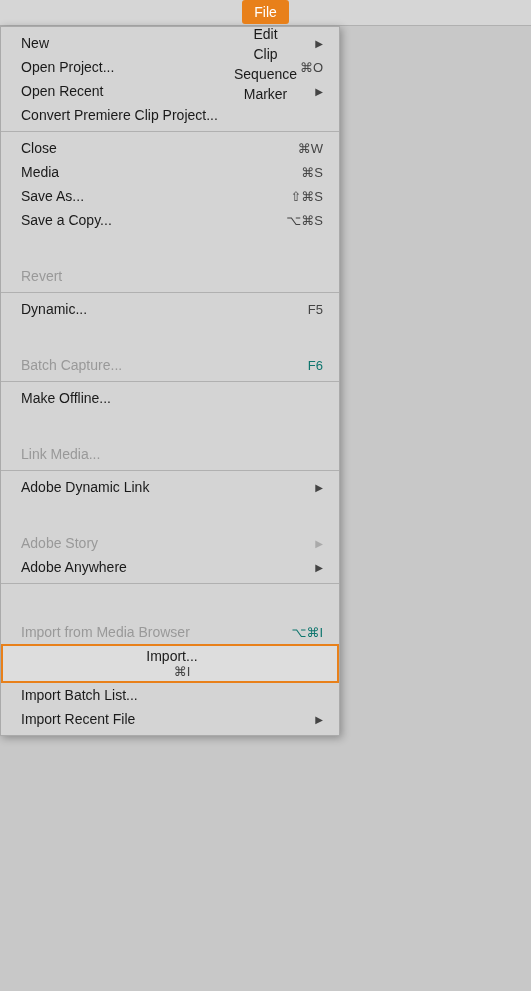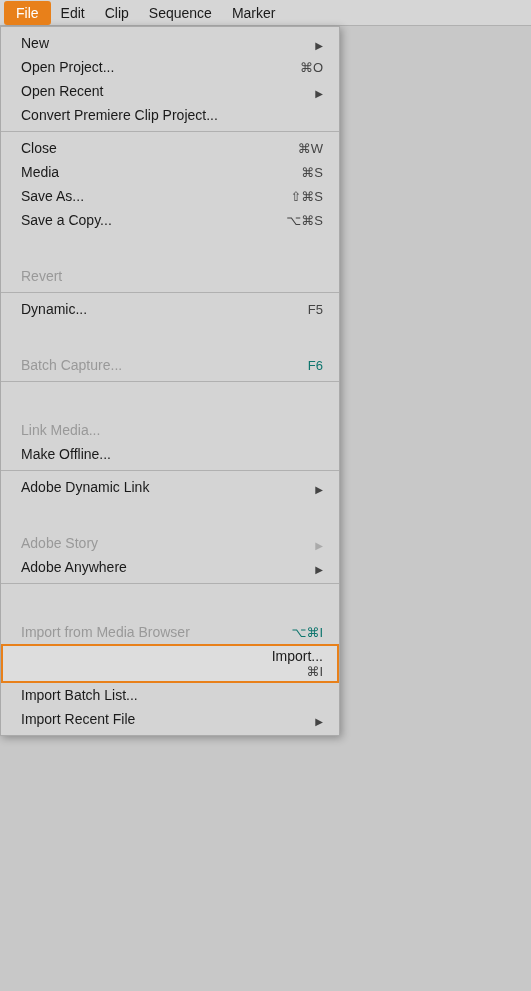--- a/index.html
+++ b/index.html
@@ -12,21 +12,21 @@
       width: 531px;
       height: 991px;
       background: #c8c8c8;
       font-family: -apple-system, BlinkMacSystemFont, "Helvetica Neue", Arial, sans-serif;
       font-size: 14px;
       overflow: hidden;
     }
 
     .menu-bar {
       display: flex;
-      flex-direction: row;
+      flex-direction: column;
       align-items: center;
       background: #d6d6d6;
       border-bottom: 1px solid #b0b0b0;
       height: 26px;
       padding: 0 4px;
     }
 
     .menu-bar-item {
       padding: 2px 10px;
       font-size: 14px;
@@ -53,21 +53,21 @@
       border-bottom: 1px solid #b0b0b0;
       padding: 4px 0;
     }
 
     .menu-section:last-child {
       border-bottom: none;
     }
 
     .menu-item {
       display: flex;
-      align-items: flex-end;
+      align-items: center;
       justify-content: space-between;
       padding: 4px 16px 4px 20px;
       cursor: default;
       min-height: 24px;
       color: #1a1a1a;
     }
 
     .menu-item.disabled {
       color: #999;
       cursor: default;
@@ -162,25 +162,25 @@
       <div class="menu-item">
         <span class="menu-item-label">Dynamic...</span>
         <span class="menu-item-shortcut">F5</span>
       </div>
       <div class="menu-item disabled">
         <span class="menu-item-label">Batch Capture...</span>
         <span class="menu-item-shortcut">F6</span>
       </div>
     </div>
     <div class="menu-section">
+      <div class="menu-item">
+        <span class="menu-item-label">Make Offline...</span>
+      </div>
       <div class="menu-item disabled">
         <span class="menu-item-label">Link Media...</span>
-      </div>
-      <div class="menu-item">
-        <span class="menu-item-label">Make Offline...</span>
       </div>
     </div>
     <div class="menu-section">
       <div class="menu-item">
         <span class="menu-item-label">Adobe Dynamic Link</span>
         <span class="menu-item-arrow">▶</span>
       </div>
       <div class="menu-item disabled">
         <span class="menu-item-label">Adobe Story</span>
         <span class="menu-item-arrow">▶</span>

